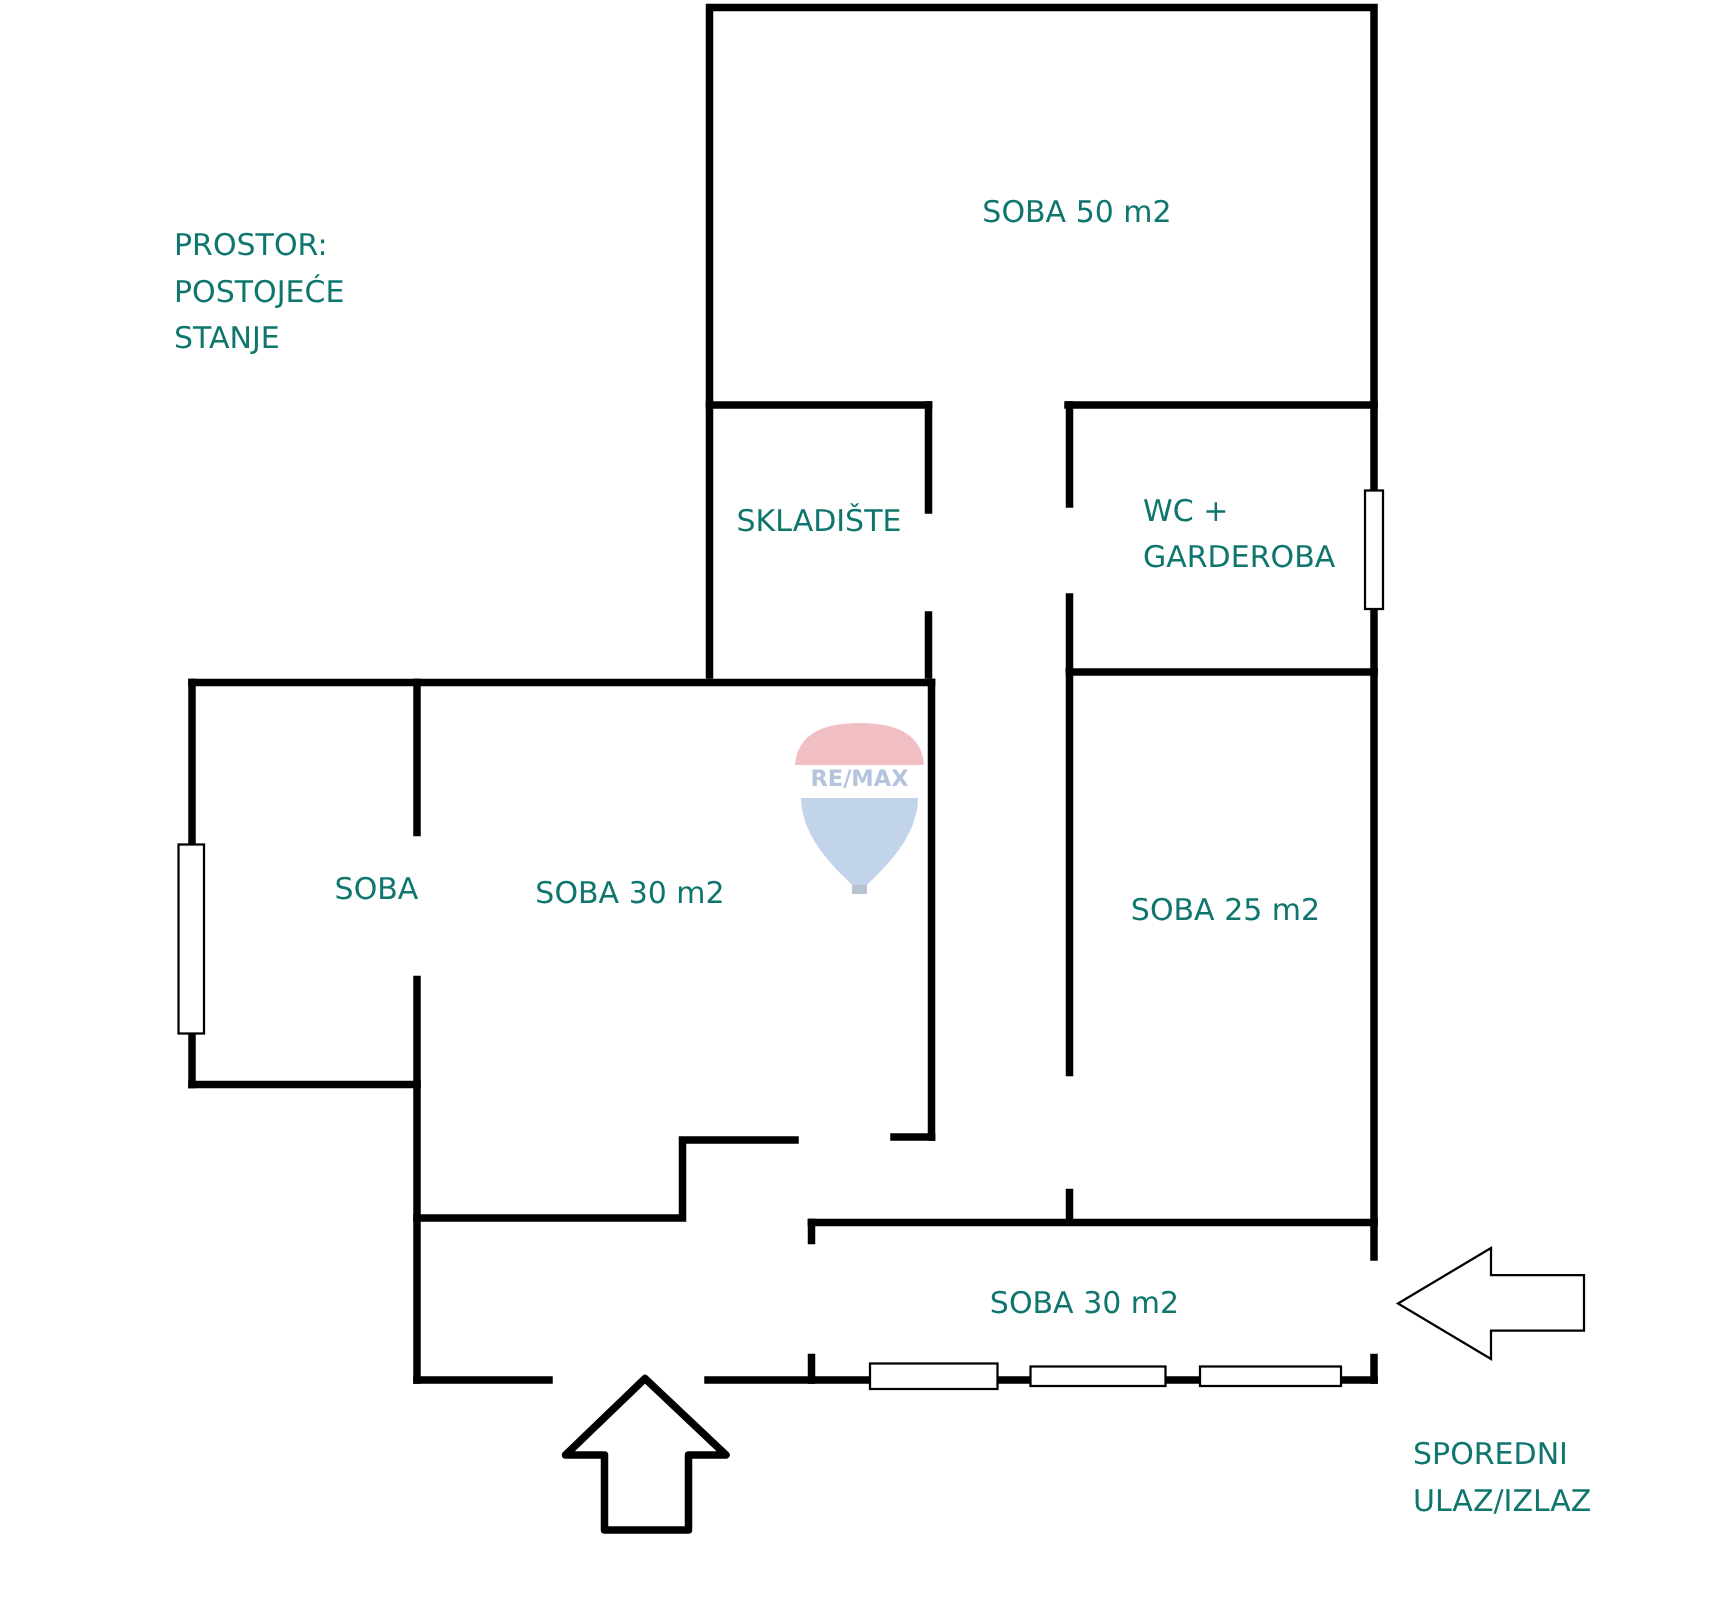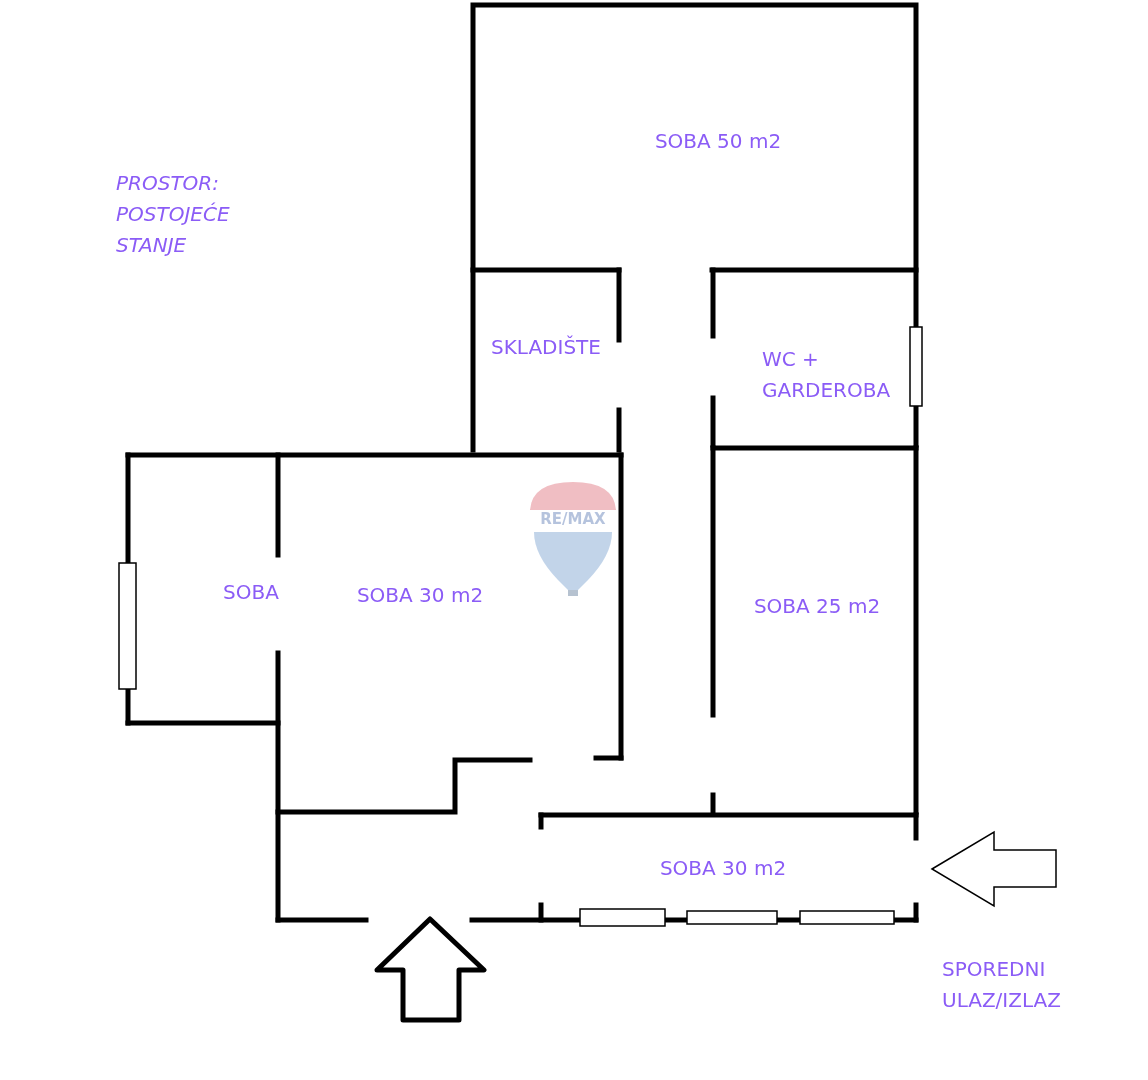--- a/index.html
+++ b/index.html
@@ -2,21 +2,21 @@
 <html><head>
 <meta charset="utf-8">
 <style>
   html, body { margin: 0; padding: 0; background: #ffffff; }
   body { width: 1148px; height: 1080px; position: relative; overflow: hidden;
          font-family: "DejaVu Sans", "Liberation Sans", sans-serif; }
   #plan { position: absolute; left: 0; top: 0; }
   .wall { stroke: #000; stroke-width: 5; stroke-linecap: square; fill: none; }
   .win { fill: #fff; stroke: #000; stroke-width: 1.5; }
   .arrow { fill: #fff; stroke: #000; }
-  .lbl { position: absolute; color: #8b5cf6; font-size: 20px; line-height: 31px;
+  .lbl { position: absolute; color: #0f766e; font-size: 20px; line-height: 31px;
          white-space: pre; letter-spacing: 0px; }
   .center { transform: translateX(-50%); text-align: center; }
   .left { text-align: left; }
 </style>
 </head>
 <body>
 
 <svg id="plan" width="1148" height="1080" viewBox="0 0 1148 1080" xmlns="http://www.w3.org/2000/svg">
 
   <g opacity="0.85">
@@ -75,26 +75,26 @@
   </g>
 
   <polygon class="arrow" stroke-width="5" stroke-linejoin="round" points="430,919 483,969 458,969 458,1019 370+0,1019" style="display:none"></polygon>
   <polygon class="arrow" stroke-width="5" stroke-linejoin="round" points="430,919 483,969 459,969 459,1019 371,1019 371,1019 371,1019" style="display:none"></polygon>
   <polygon class="arrow" stroke-width="5" stroke-linejoin="round" points="430,919 484,970 459,970 459,1020 371,1020 371,970 378,970" style="display:none"></polygon>
   <polygon class="arrow" stroke-width="5" stroke-linejoin="round" points="430,919 484,970 459,970 459,1020 403,1020 403,970 377,970"></polygon>
 
   <polygon class="arrow" stroke-width="1.5" points="932,869 994,832 994,850 1056,850 1056,887 994,887 994,906"></polygon>
 </svg>
 
-<div class="lbl left" style="left:116px; top:168px;font-style:italic;">PROSTOR:
+<div class="lbl left" style="left:116px; top:148px;">PROSTOR:
 POSTOJEĆE
 STANJE</div>
 <div class="lbl center" style="left:718px; top:126px;">SOBA 50 m2</div>
 <div class="lbl center" style="left:546px; top:332px;">SKLADIŠTE</div>
-<div class="lbl left" style="left:762px; top:344px;">WC +
+<div class="lbl left" style="left:762px; top:325px;">WC +
 GARDEROBA</div>
 <div class="lbl center" style="left:211px; top:577px;margin-left:40px;">SOBA</div>
 <div class="lbl center" style="left:420px; top:580px;text-align:right;">SOBA 30 m2</div>
 <div class="lbl center" style="left:817px; top:591px;">SOBA 25 m2</div>
 <div class="lbl center" style="left:723px; top:853px;">SOBA 30 m2</div>
 <div class="lbl left" style="left:403px; top:1079px;">ULAZ</div>
 <div class="lbl left" style="left:942px; top:934px;margin-top:20px;">SPOREDNI
 ULAZ/IZLAZ</div>
 
 </body></html>

